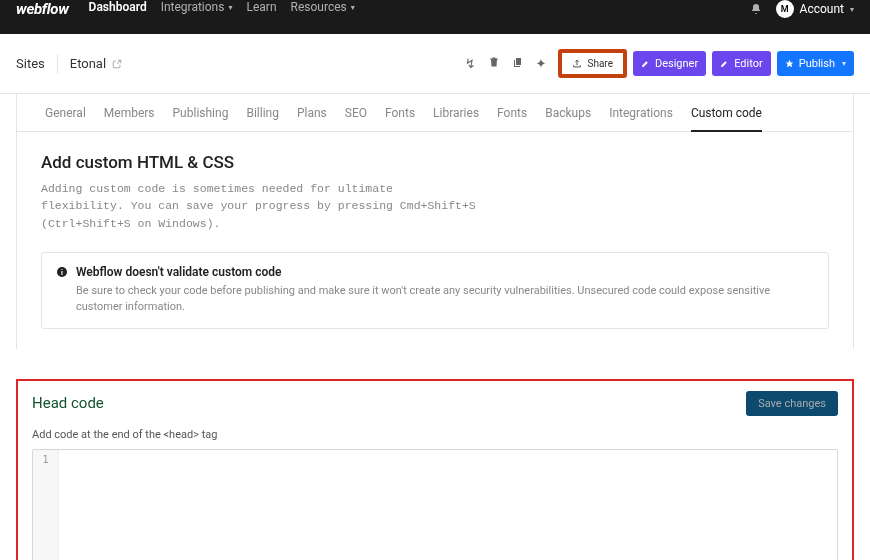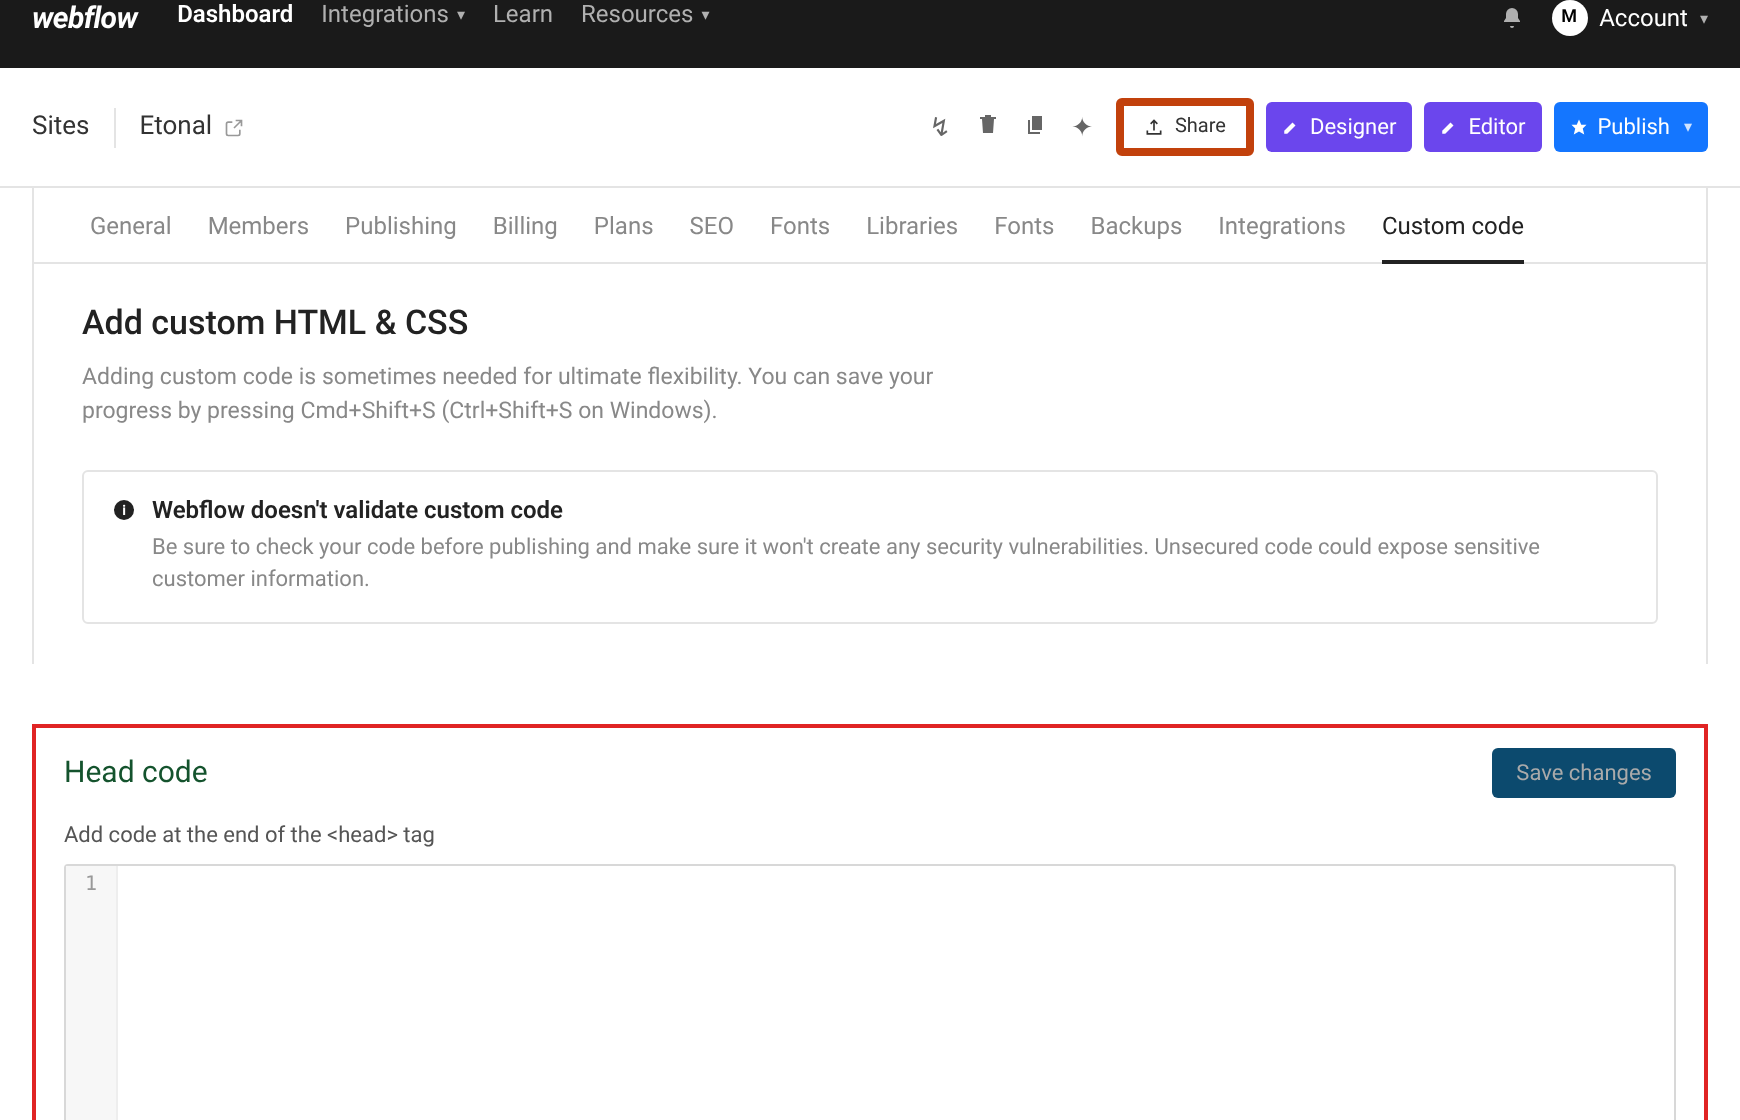--- a/index.html
+++ b/index.html
@@ -30,21 +30,21 @@
 .btn-blue { background: #1476ff; }
 .btn-blue .chev { color: rgba(255,255,255,0.8); margin-left: 2px; }
 
 .tabs { display: flex; gap: 18px; padding: 12px 28px 0; border-bottom: 1px solid #e4e4e4; font-size: 12px; }
 .tab { color: #888; padding-bottom: 10px; cursor: pointer; }
 .tab.active { color: #222; border-bottom: 2px solid #222; margin-bottom: -1px; }
 
 .page { border-left: 1px solid #e4e4e4; border-right: 1px solid #e4e4e4; margin: 0 16px; padding: 0 0 20px; }
 .section { padding: 20px 24px; }
 .h1 { font-size: 17px; font-weight: 500; color: #222; margin-bottom: 8px; }
-.desc { font-size: 11.5px; color: #888; line-height: 1.5; max-width: 440px; }
+.desc { font-size: 11.5px; color: #888; line-height: 1.5; max-width: 440px; font-family: Liberation Mono, monospace; }
 
 .alert { margin: 0 24px; border: 1px solid #e4e4e4; border-radius: 3px; padding: 12px 14px; }
 .alert-title { font-size: 12px; font-weight: 600; color: #222; display: flex; align-items: center; gap: 8px; margin-bottom: 4px; }
 .info-icon { width: 12px; height: 12px; }
 .alert-body { font-size: 11px; color: #888; line-height: 1.5; padding-left: 20px; }
 
 .highlight-box { border: 2px solid #e02424; margin: 30px 16px 0; padding: 10px 14px 14px; }
 .hc-header { display: flex; justify-content: space-between; align-items: center; margin-bottom: 12px; }
 .hc-title { font-size: 15px; color: #14532d; font-weight: 400; }
 .save-btn { background: #0c4a6e; color: #aaa; font-size: 11px; padding: 6px 12px; border: none; border-radius: 3px; cursor: default; }

